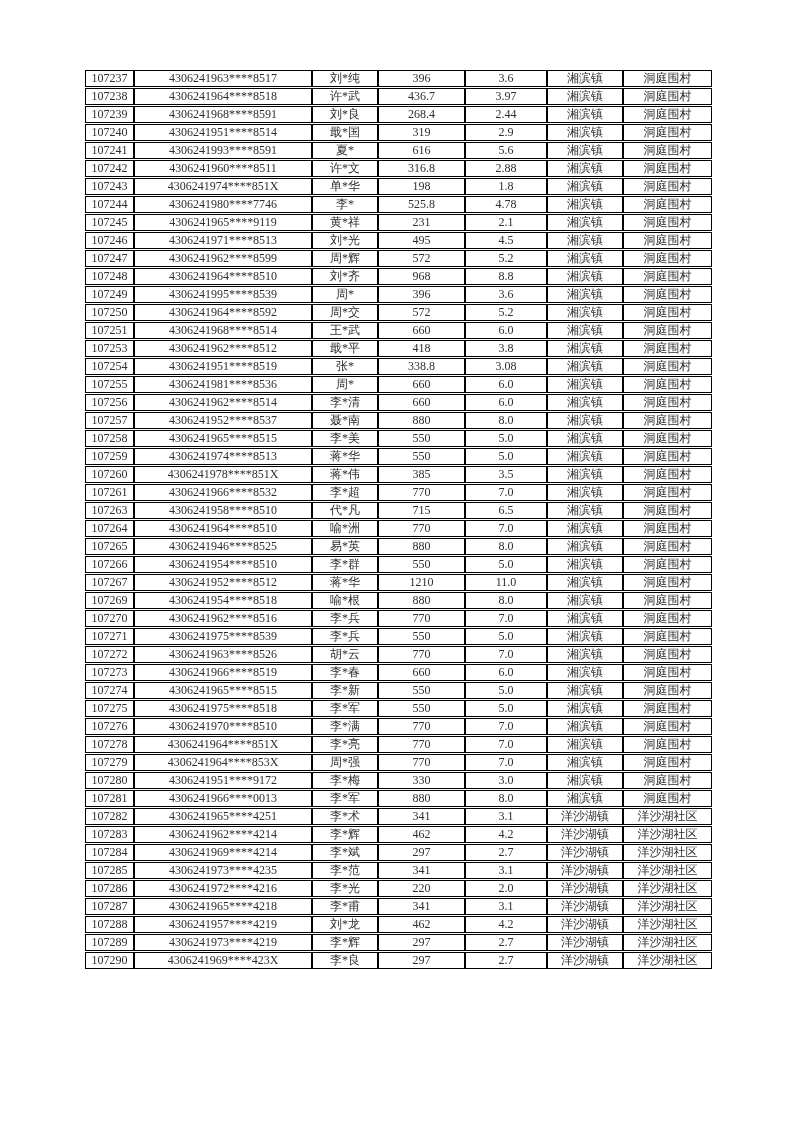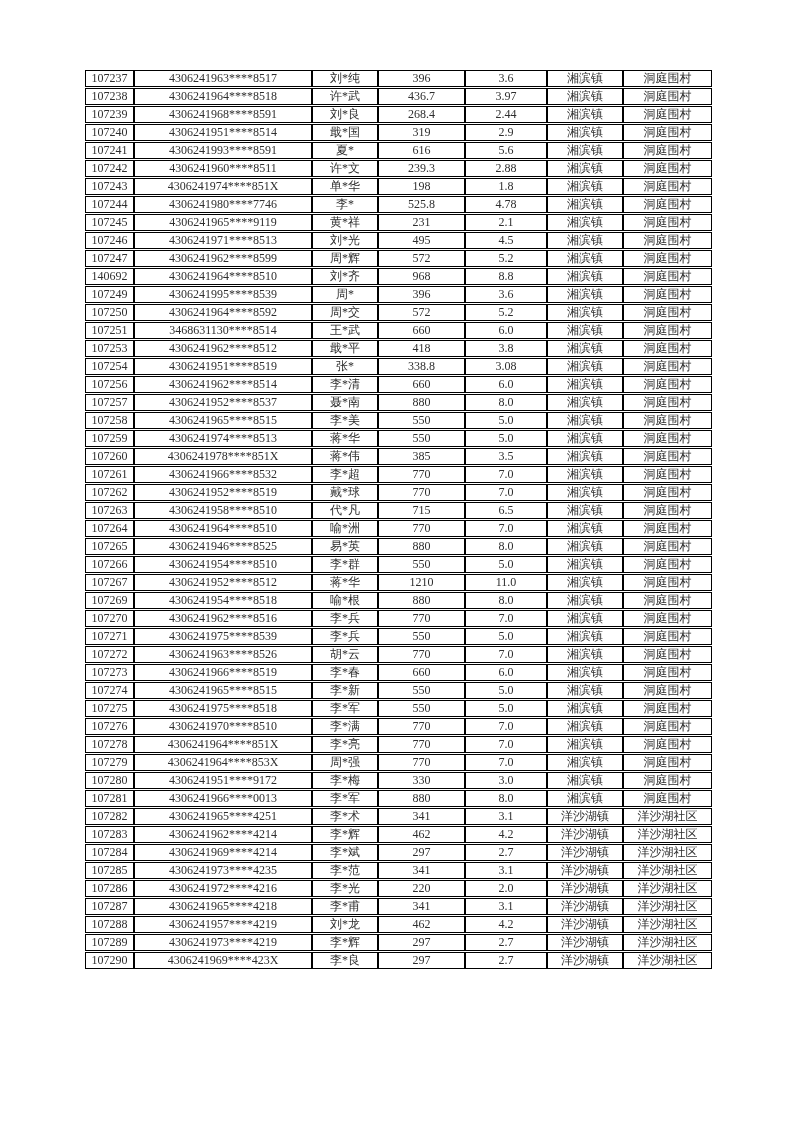--- a/index.html
+++ b/index.html
@@ -107,21 +107,21 @@
           <td>夏*</td>
           <td>616</td>
           <td>5.6</td>
           <td>湘滨镇</td>
           <td>洞庭围村</td>
         </tr>
         <tr>
           <td>107242</td>
           <td>4306241960****8511</td>
           <td>许*文</td>
-          <td>239.3</td>
+          <td>316.8</td>
           <td>2.88</td>
           <td>湘滨镇</td>
           <td>洞庭围村</td>
         </tr>
         <tr>
           <td>107243</td>
           <td>4306241974****851X</td>
           <td>单*华</td>
           <td>198</td>
           <td>1.8</td>
@@ -158,21 +158,21 @@
         <tr>
           <td>107247</td>
           <td>4306241962****8599</td>
           <td>周*辉</td>
           <td>572</td>
           <td>5.2</td>
           <td>湘滨镇</td>
           <td>洞庭围村</td>
         </tr>
         <tr>
-          <td>140692</td>
+          <td>107248</td>
           <td>4306241964****8510</td>
           <td>刘*齐</td>
           <td>968</td>
           <td>8.8</td>
           <td>湘滨镇</td>
           <td>洞庭围村</td>
         </tr>
         <tr>
           <td>107249</td>
           <td>4306241995****8539</td>
@@ -186,21 +186,21 @@
           <td>107250</td>
           <td>4306241964****8592</td>
           <td>周*交</td>
           <td>572</td>
           <td>5.2</td>
           <td>湘滨镇</td>
           <td>洞庭围村</td>
         </tr>
         <tr>
           <td>107251</td>
-          <td>3468631130****8514</td>
+          <td>4306241968****8514</td>
           <td>王*武</td>
           <td>660</td>
           <td>6.0</td>
           <td>湘滨镇</td>
           <td>洞庭围村</td>
         </tr>
         <tr>
           <td>107253</td>
           <td>4306241962****8512</td>
           <td>戢*平</td>
@@ -212,20 +212,29 @@
         <tr>
           <td>107254</td>
           <td>4306241951****8519</td>
           <td>张*</td>
           <td>338.8</td>
           <td>3.08</td>
           <td>湘滨镇</td>
           <td>洞庭围村</td>
         </tr>
         <tr>
+          <td>107255</td>
+          <td>4306241981****8536</td>
+          <td>周*</td>
+          <td>660</td>
+          <td>6.0</td>
+          <td>湘滨镇</td>
+          <td>洞庭围村</td>
+        </tr>
+        <tr>
           <td>107256</td>
           <td>4306241962****8514</td>
           <td>李*清</td>
           <td>660</td>
           <td>6.0</td>
           <td>湘滨镇</td>
           <td>洞庭围村</td>
         </tr>
         <tr>
           <td>107257</td>
@@ -266,29 +275,20 @@
         <tr>
           <td>107261</td>
           <td>4306241966****8532</td>
           <td>李*超</td>
           <td>770</td>
           <td>7.0</td>
           <td>湘滨镇</td>
           <td>洞庭围村</td>
         </tr>
         <tr>
-          <td>107262</td>
-          <td>4306241952****8519</td>
-          <td>戴*球</td>
-          <td>770</td>
-          <td>7.0</td>
-          <td>湘滨镇</td>
-          <td>洞庭围村</td>
-        </tr>
-        <tr>
           <td>107263</td>
           <td>4306241958****8510</td>
           <td>代*凡</td>
           <td>715</td>
           <td>6.5</td>
           <td>湘滨镇</td>
           <td>洞庭围村</td>
         </tr>
         <tr>
           <td>107264</td>

